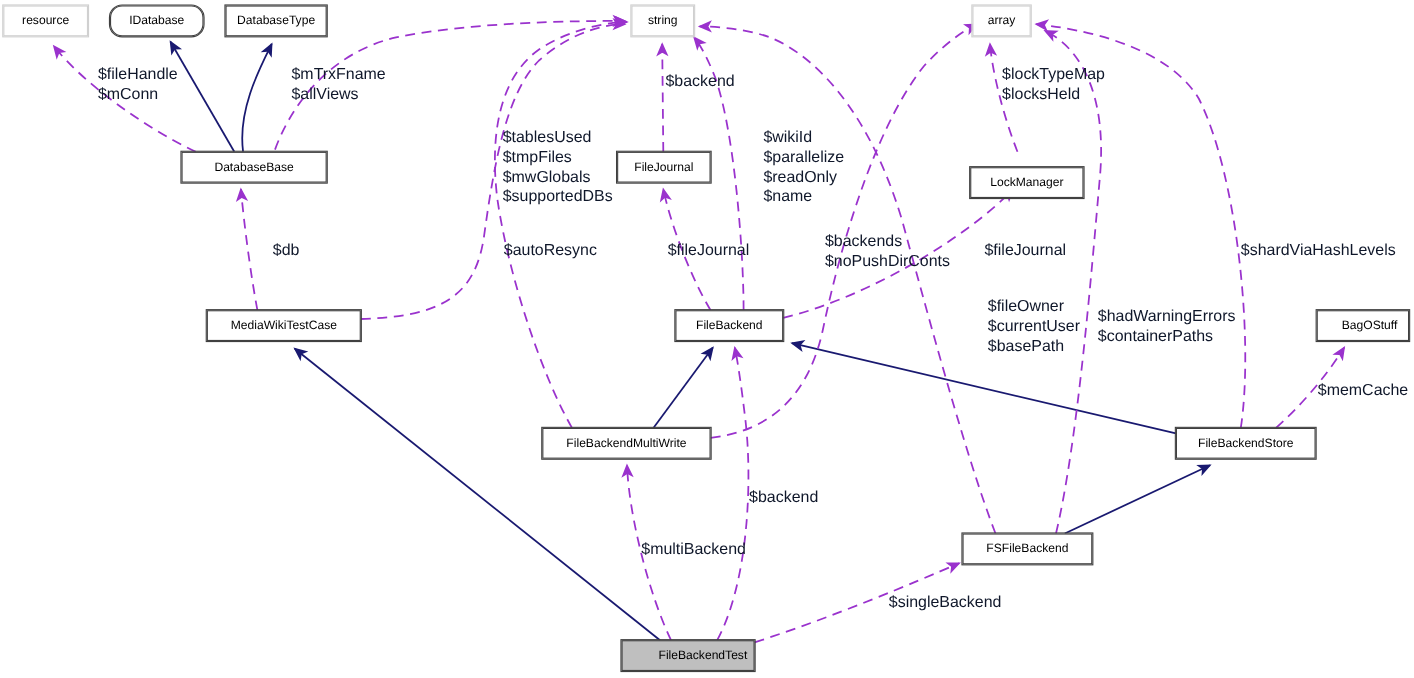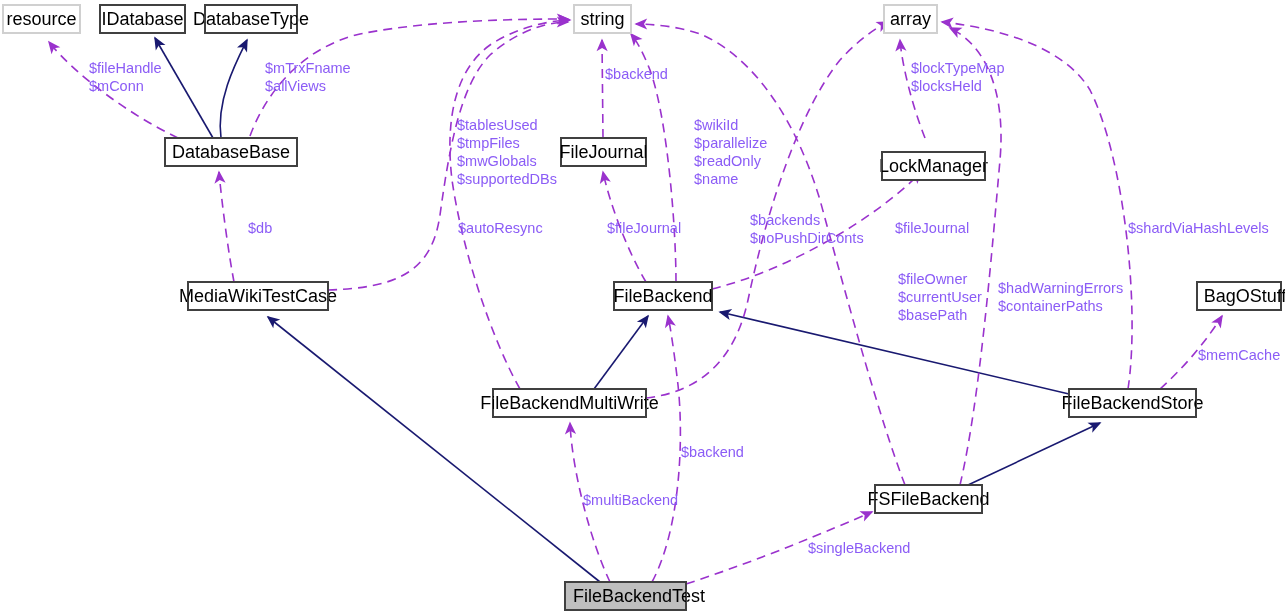--- a/index.html
+++ b/index.html
@@ -26,39 +26,39 @@
   }
   .node {
     position: absolute;
     box-sizing: border-box;
     background: #ffffff;
     border: 1px solid #404040;
     outline: 1px solid #404040;
     display: flex;
     align-items: center;
     justify-content: center;
-    font-size: 18px;
+    font-size: 11px;
     color: #000000;
     white-space: nowrap;
     line-height: 1;
     letter-spacing: 0px;
   }
   .node.external {
     border: 1px solid #d0d0d0;
     outline: 1px solid #d0d0d0;
     color: #000000;
   }
   .node.current {
     background: #bfbfbf;
     padding-left: 27px;
   }
   .edge-label {
     position: absolute;
     font-size: 14.5px;
-    color: #8b5cf6;
+    color: #0f172a;
     white-space: nowrap;
     line-height: 18px;
     text-align: center;
   }
   .edge-label.left { text-align: left; }
 </style>
 </head>
 <body>
 
 <div id="diagram">
@@ -124,21 +124,21 @@
 
       <path d="M 652,582 C 680,530 684,440 678,385 C 674,350 670,325 668,316"></path>
 
       <path d="M 686,584 C 760,560 830,530 872,512"></path>
     </g>
   </svg>
 
   <div class="node external" style="left:3px; top:5px; width:77px; height:28px;">
     <span>resource</span>
   </div>
-  <div class="node" style="left:100px; top:5px; width:85px; height:28px;">
+  <div class="node" style="left:100px; top:5px; width:85px; height:28px;border-radius:11px;">
     <span>IDatabase</span>
   </div>
   <div class="node" style="left:205px; top:5px; width:92px; height:28px;justify-content:center;">
     <span>DatabaseType</span>
   </div>
   <div class="node external" style="left:574px; top:5px; width:57px; height:28px;">
     <span>string</span>
   </div>
   <div class="node external" style="left:884px; top:5px; width:53px; height:28px;">
     <span>array</span>
@@ -160,21 +160,21 @@
   </div>
   <div class="node" style="left:1197px; top:282px; width:84px; height:28px;padding-left:12px;">
     <span>BagOStuff</span>
   </div>
   <div class="node" style="left:1069px; top:389px; width:127px; height:28px;">
     <span>FileBackendStore</span>
   </div>
   <div class="node" style="left:493px; top:389px; width:153px; height:28px;">
     <span>FileBackendMultiWrite</span>
   </div>
-  <div class="node" style="left:875px; top:485px; width:107px; height:28px;">
+  <div class="node" style="left:875px; top:485px; width:118px; height:28px;">
     <span>FSFileBackend</span>
   </div>
   <div class="node current" style="left:565px; top:582px; width:121px; height:28px;">
     <span>FileBackendTest</span>
   </div>
 
   <div class="edge-label left" style="left:89px; top:59px;">$fileHandle<br>$mConn</div>
   <div class="edge-label left" style="left:265px; top:59px;">$mTrxFname<br>$allViews</div>
   <div class="edge-label left" style="left:605px; top:65px;">$backend</div>
   <div class="edge-label left" style="left:911px; top:59px;">$lockTypeMap<br>$locksHeld</div>

